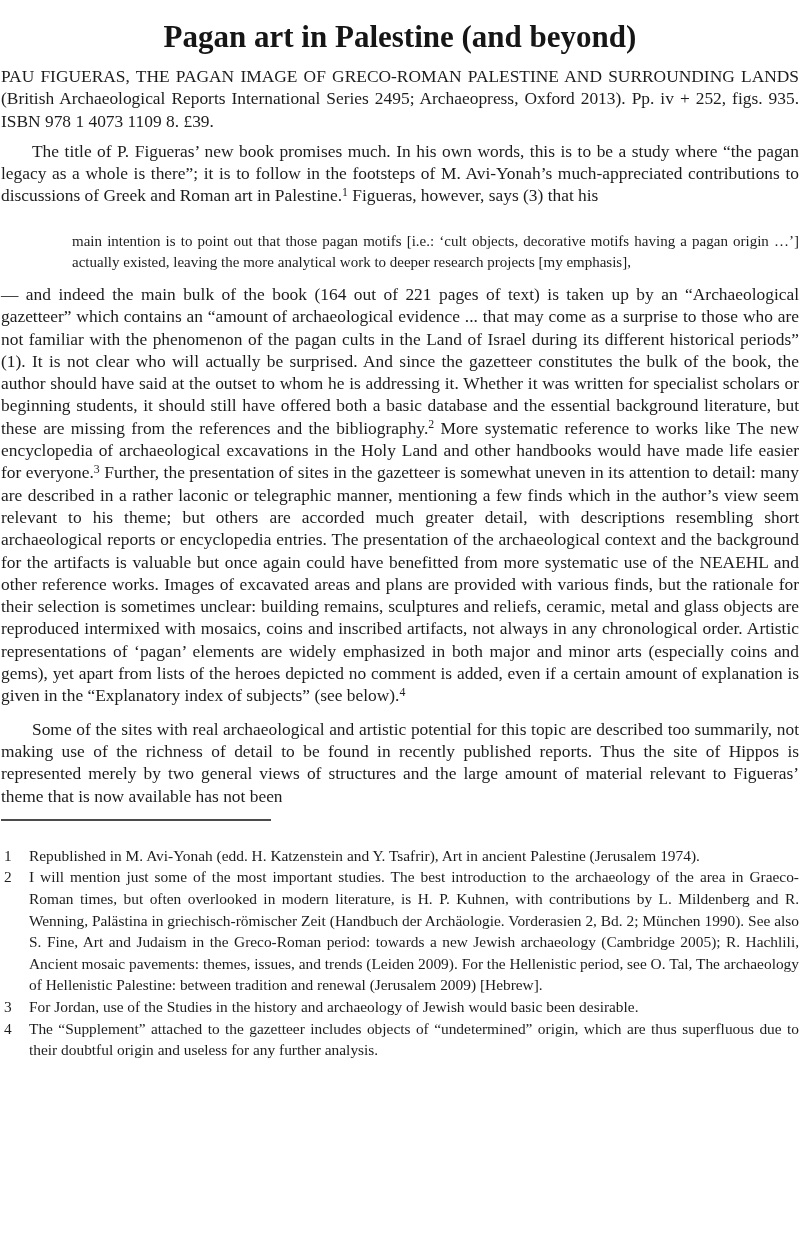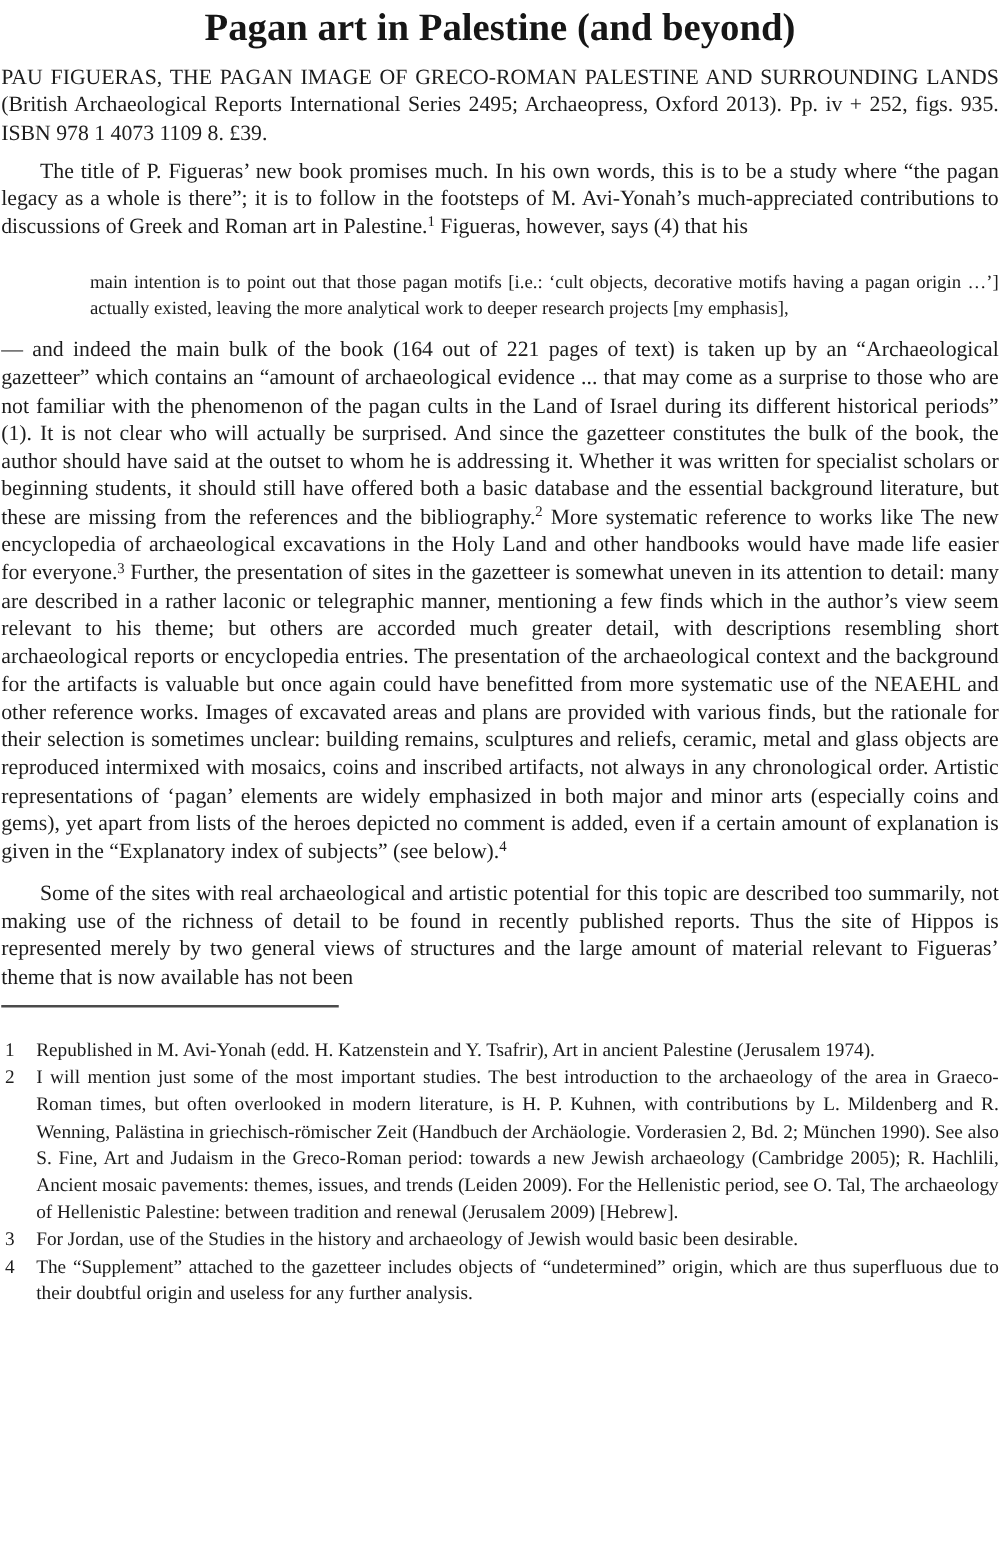--- a/index.html
+++ b/index.html
@@ -1,21 +1,21 @@
 <!DOCTYPE html>
 <html lang="en"><head>
 <meta charset="utf-8">
 <style>
   html, body { margin: 0; padding: 0; background: #ffffff; }
   .page {
     position: relative;
     width: 800px;
     height: 1242px;
     box-sizing: border-box;
-    padding: 3px 1px 0 1px;
+    padding: 18px 1px 0 1px;
     background: #ffffff;
     color: #1c1c1c;
     font-family: "Liberation Serif", "DejaVu Serif", serif;
     overflow: hidden;
   }
   h1.title {
     margin: 0;
     font-size: 31px;
     line-height: 37px;
     font-weight: 700;
@@ -84,21 +84,21 @@
 </head>
 <body>
 
 <div class="page">
   <header>
     <h1 class="title">Pagan art in Palestine (and beyond)</h1>
   </header>
 
   <p class="citation"><span>PAU FIGUERAS, </span><span class="it">THE PAGAN IMAGE OF GRECO-ROMAN PALESTINE AND SURROUNDING LANDS</span><span> (British Archaeological Reports International Series 2495; Archaeopress, Oxford 2013). Pp. iv + 252, figs. 935. ISBN 978 1 4073 1109 8. £39.</span></p>
 
-  <p class="body indent p-intro"><span>The title of P. Figueras’ new book promises much. In his own words, this is to be a study where “the pagan legacy as a whole is there”; it is to follow in the footsteps of M. Avi-Yonah’s much-appreciated contributions to discussions of Greek and Roman art in Palestine.</span><sup class="fnmark">1</sup><span> Figueras, however, says (4) that his</span></p>
+  <p class="body indent p-intro"><span>The title of P. Figueras’ new book promises much. In his own words, this is to be a study where “the pagan legacy as a whole is there”; it is to follow in the footsteps of M. Avi-Yonah’s much-appreciated contributions to discussions of Greek and Roman art in Palestine.</span><sup class="fnmark">1</sup><span> Figueras, however, says (3) that his</span></p>
 
   <blockquote class="quote"><span>main intention is to point out that those pagan motifs [i.e.: ‘cult objects, decorative motifs having a pagan origin …’] </span><span class="it">actually existed, leaving the more analytical work to deeper research projects</span><span> [my emphasis],</span></blockquote>
 
   <p class="body"><span>— and indeed the main bulk of the book (164 out of 221 pages of text) is taken up by an “Archaeological gazetteer” which contains an “amount of archaeological evidence ... that may come as a surprise to those who are not familiar with the phenomenon of the pagan cults in the Land of Israel during its different historical periods” (1). It is not clear who will actually be surprised. And since the gazetteer constitutes the bulk of the book, the author should have said at the outset to whom he is addressing it. Whether it was written for specialist scholars or beginning students, it should still have offered both a basic database and the essential background literature, but these are missing from the references and the bibliography.</span><sup class="fnmark">2</sup><span> More systematic reference to works like </span><span class="it">The new encyclopedia of archaeological excavations in the Holy Land</span><span> and other handbooks would have made life easier for everyone.</span><sup class="fnmark">3</sup><span> Further, the presentation of sites in the gazetteer is somewhat uneven in its attention to detail: many are described in a rather laconic or telegraphic manner, mentioning a few finds which in the author’s view seem relevant to his theme; but others are accorded much greater detail, with descriptions resembling short archaeological reports or encyclopedia entries. The presentation of the archaeological context and the background for the artifacts is valuable but once again could have benefitted from more systematic use of the </span><span class="it">NEAEHL</span><span> and other reference works. Images of excavated areas and plans are provided with various finds, but the rationale for their selection is sometimes unclear: building remains, sculptures and reliefs, ceramic, metal and glass objects are reproduced intermixed with mosaics, coins and inscribed artifacts, not always in any chronological order. Artistic representations of ‘pagan’ elements are widely emphasized in both major and minor arts (especially coins and gems), yet apart from lists of the heroes depicted no comment is added, even if a certain amount of explanation is given in the “Explanatory index of subjects” (see below).</span><sup class="fnmark">4</sup></p>
 
   <p class="body indent p-sites"><span>Some of the sites with real archaeological and artistic potential for this topic are described too summarily, not making use of the richness of detail to be found in recently published reports. Thus the site of Hippos is represented merely by two general views of structures and the large amount of material relevant to Figueras’ theme that is now available has not been</span></p>
 
   <footer class="footnotes">
     <div class="fn-rule"></div>
 

